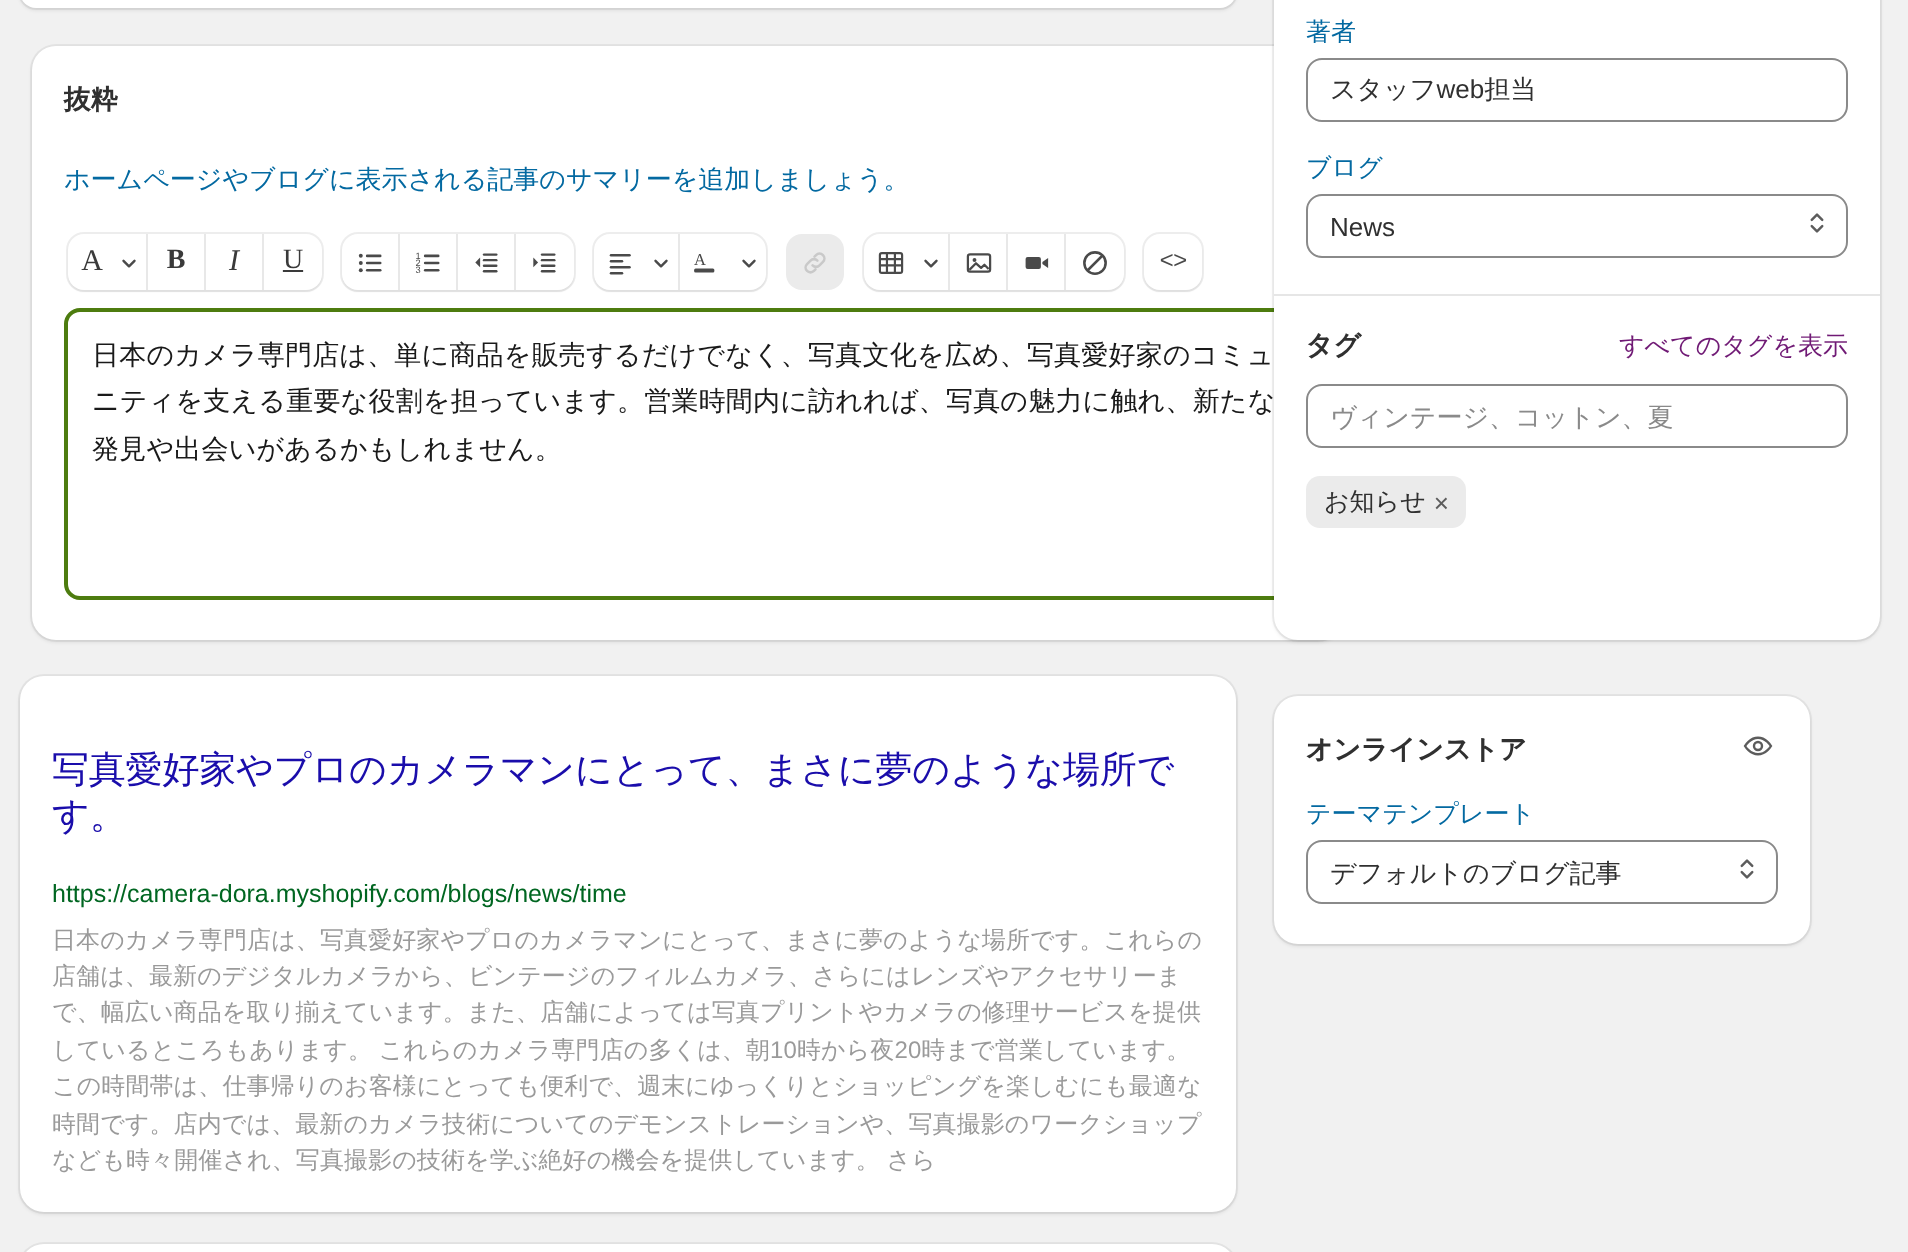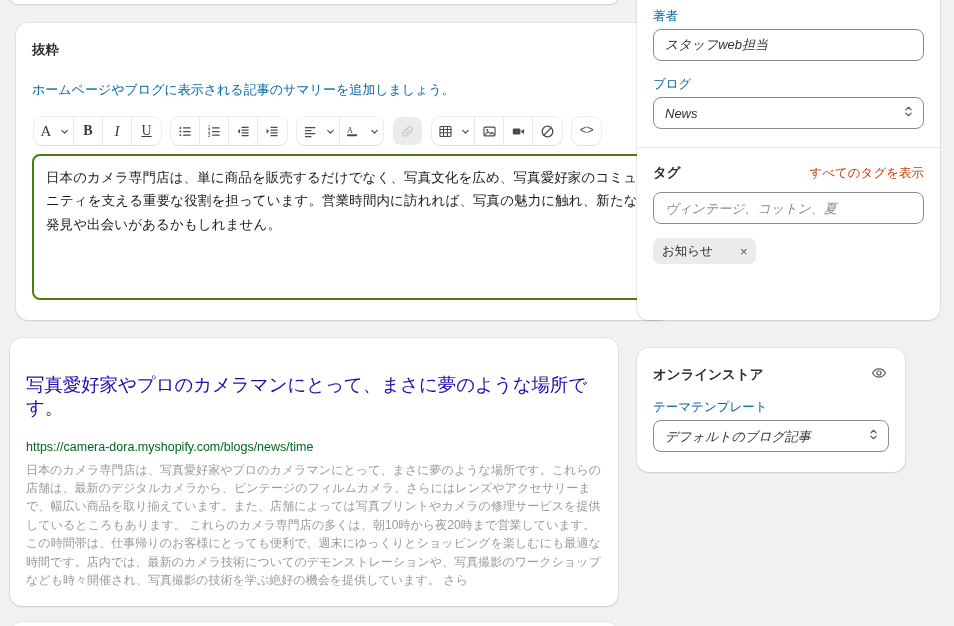--- a/index.html
+++ b/index.html
@@ -159,21 +159,21 @@
     height: 268px;
   }
 
   .seo-head {
     display: flex;
     align-items: flex-start;
     justify-content: space-between;
   }
 
   .link-blue {
-    color: #c2410c;
+    color: #701a75;
     font-size: 12.5px;
     text-decoration: none;
     cursor: pointer;
     line-height: 1.3;
   }
 
   .seo-title {
     margin-top: 17px;
     color: #1a0dab;
     font-size: 18.5px;
@@ -224,21 +224,20 @@
     width: 100%;
     height: 32px;
     border-radius: 8px;
     background: #fff;
     border: 1px solid #8a8a8a;
     padding: 0 11px;
     font-family: inherit;
     font-size: 13px;
     color: #303030;
     outline: none;
-    font-style: italic;
   }
   .txt-input::placeholder { color: #8a8a8a; }
 
   .select-wrap { position: relative; }
   .select-input {
     appearance: none;
     -webkit-appearance: none;
     padding-right: 30px;
     cursor: pointer;
   }
@@ -261,21 +260,21 @@
   }
   .sec-title {
     font-size: 13.5px;
     font-weight: 700;
     color: #303030;
   }
 
   .tag-chip {
     display: inline-flex;
     align-items: center;
-    gap: 27px;
+    gap: 4px;
     height: 26px;
     padding: 0 9px;
     background: #ebebeb;
     border-radius: 7px;
     font-size: 12.5px;
     color: #303030;
     margin-top: 14px;
   }
   .chip-x {
     color: #5c5c5c;

